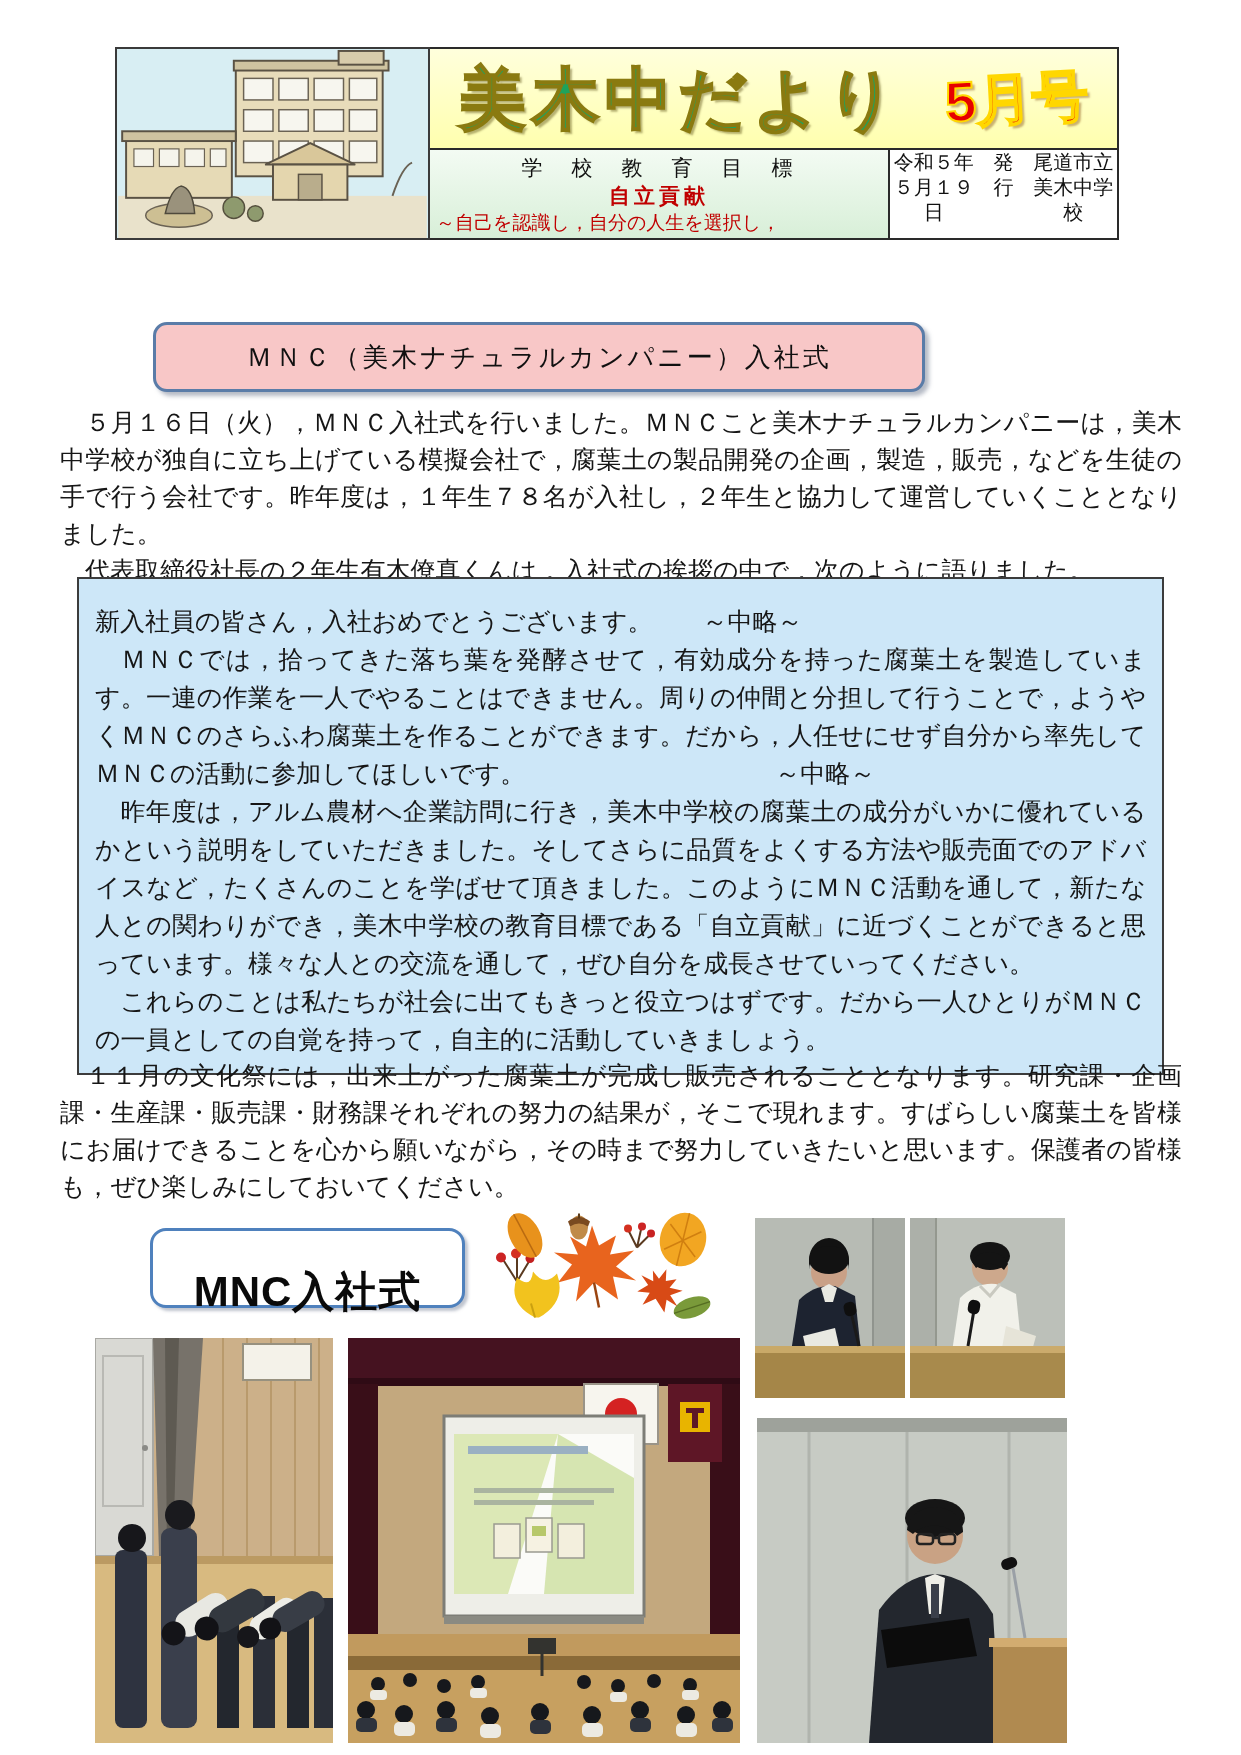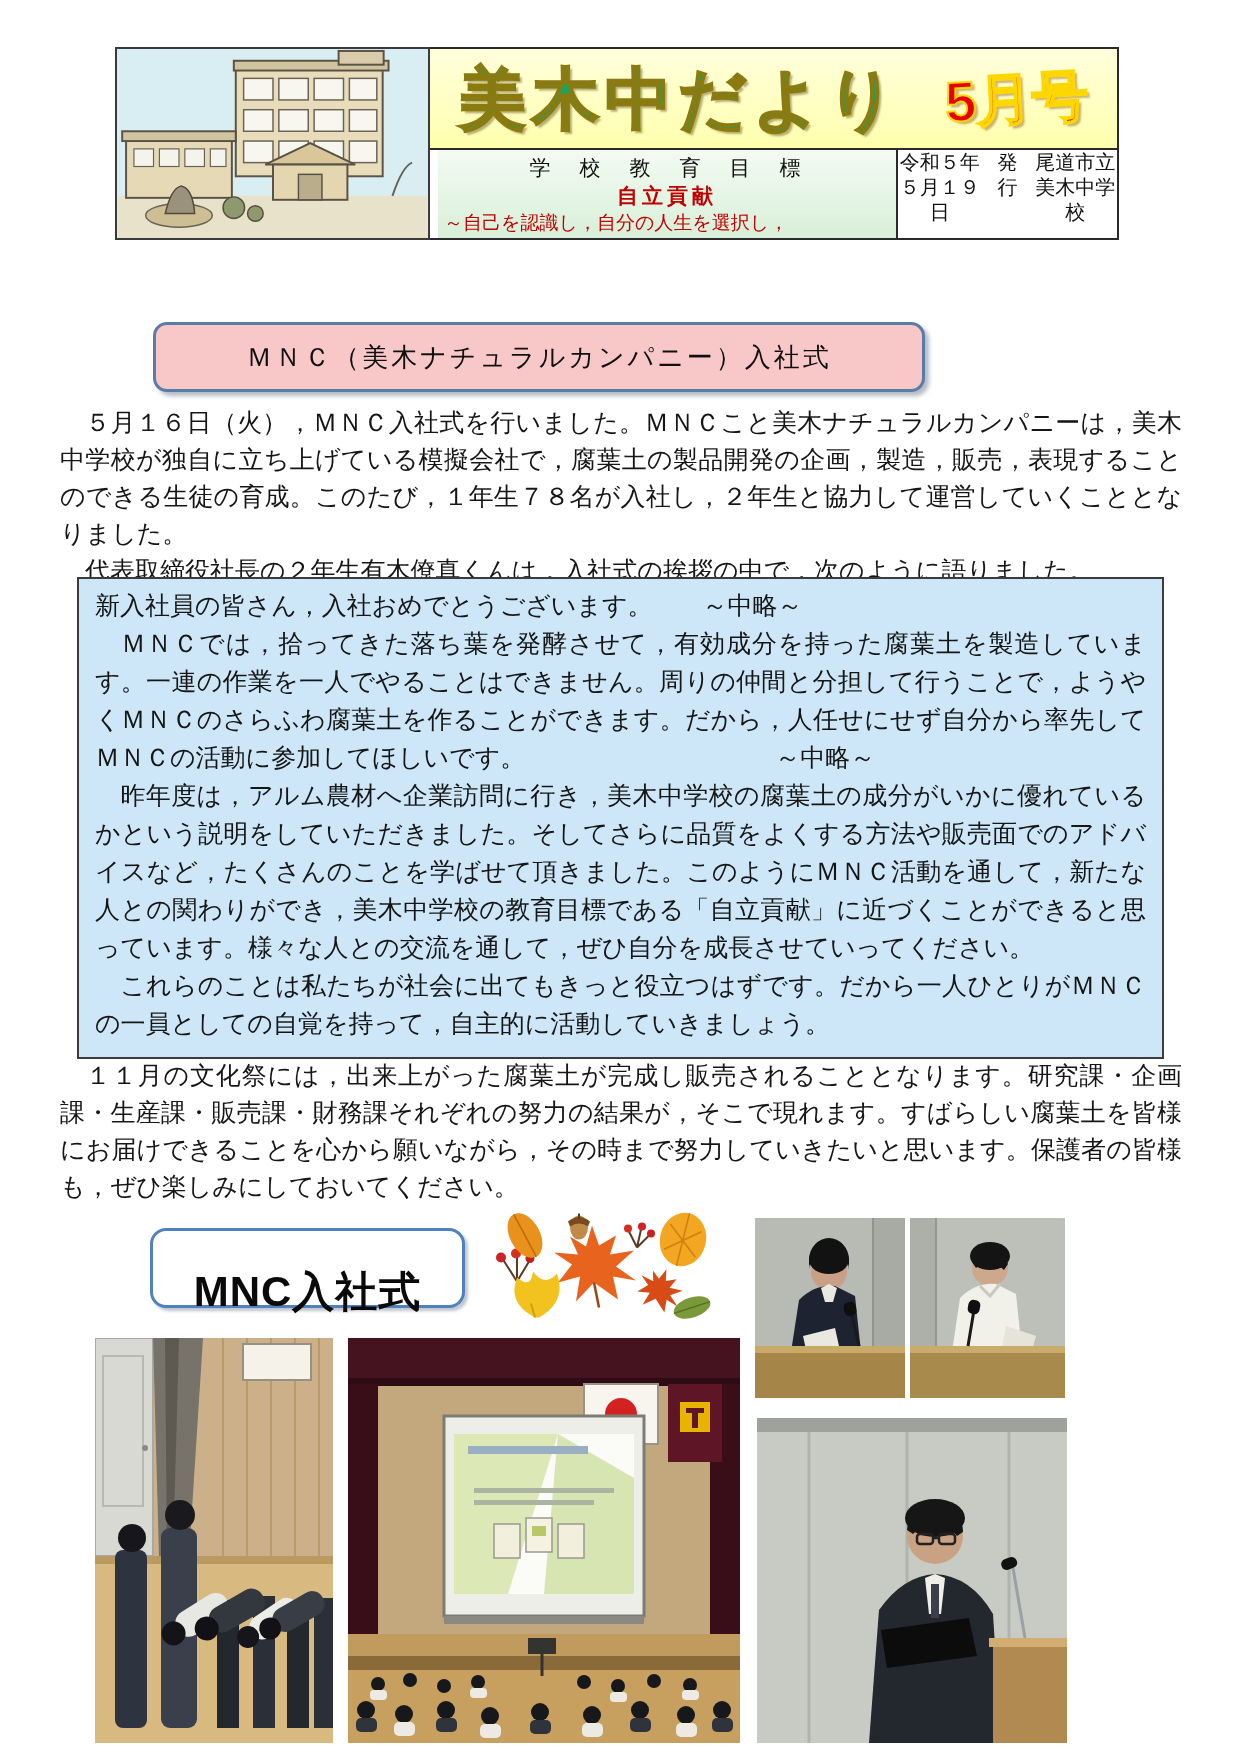--- a/index.html
+++ b/index.html
@@ -22,21 +22,21 @@
   .masthead .title{
     font-size:67px;font-weight:bold;letter-spacing:6px;color:#1fa35c;
     -webkit-text-stroke:2px #8a7a10;text-shadow:3px 3px 2px rgba(90,80,20,.45);
     white-space:nowrap;line-height:1;
   }
   .masthead .issue{
     font-size:56px;font-weight:bold;color:#e60000;
     -webkit-text-stroke:2px #ffd700;text-shadow:3px 3px 2px rgba(120,60,0,.4);
     transform:rotate(-3deg);white-space:nowrap;line-height:1;
   }
-  .header-bottom{flex:1;display:flex;padding-left:8px;}
+  .header-bottom{flex:1;display:flex;}
   .goal-box{
     width:458px;box-sizing:border-box;padding:4px 6px 2px 6px;
     background:linear-gradient(180deg,#f3fbf3,#d8efd8);
     display:flex;flex-direction:column;justify-content:space-between;
   }
   .goal-heading{text-align:center;font-size:21px;color:#111;letter-spacing:4px;}
   .goal-main{text-align:center;font-size:21px;color:#c00000;font-weight:bold;letter-spacing:4px;}
   .goal-sub1{text-align:left;font-size:19px;color:#c00000;}
   .goal-sub2{text-align:right;font-size:19px;color:#c00000;padding-right:6px;}
   .pub-box{
@@ -56,21 +56,21 @@
   
   .bodytext{
     position:absolute;left:60px;width:1122px;
     font-size:25px;line-height:37px;text-align:justify;color:#161616;
     line-break:strict;
   }
   .para1{top:404px;}
   .quote-box{
     position:absolute;left:77px;top:577px;width:1087px;box-sizing:border-box;
     background:#cde7f8;border:2px solid #3c3c3c;
-    padding:8px 16px 14px 16px;
+    padding:24px 16px 14px 16px;
     font-size:25px;line-height:38px;text-align:justify;color:#161616;line-break:strict;
   }
   .quote-box p{margin:0;}
   .para3{top:1057px;}
   
   .label-box{
     position:absolute;left:150px;top:1228px;width:315px;height:80px;
     background:#ffffff;border:3px solid #4f81bd;border-radius:16px;
     box-shadow:3px 3px 3px rgba(130,140,160,.5);
     display:flex;align-items:center;justify-content:center;box-sizing:border-box;
@@ -157,21 +157,21 @@
         </div>
       </div>
     </div>
   </div>
 
   <div class="pink-banner">
     <span class="banner-text">ＭＮＣ（美木ナチュラルカンパニー）入社式</span>
   </div>
 
   <div class="bodytext para1">
-    <span>　５月１６日（火），ＭＮＣ入社式を行いました。ＭＮＣこと美木ナチュラルカンパニーは，美木中学校が独自に立ち上げている模擬会社で，腐葉土の製品開発の企画，製造，販売，表現することのできる生徒の育成。このたび，１年生７８名が入社し，２年生と協力して運営していくこととなりました。</span><br>
+    <span>　５月１６日（火），ＭＮＣ入社式を行いました。ＭＮＣこと美木ナチュラルカンパニーは，美木中学校が独自に立ち上げている模擬会社で，腐葉土の製品開発の企画，製造，販売，などを生徒の手で行う会社です。昨年度は，１年生７８名が入社し，２年生と協力して運営していくこととなりました。</span><br>
     <span>　代表取締役社長の２年生有木僚真くんは，入社式の挨拶の中で，次のように語りました。</span>
   </div>
 
   <div class="quote-box">
     <p>新入社員の皆さん，入社おめでとうございます。　　～中略～</p>
     <p>　ＭＮＣでは，拾ってきた落ち葉を発酵させて，有効成分を持った腐葉土を製造しています。一連の作業を一人でやることはできません。周りの仲間と分担して行うことで，ようやくＭＮＣのさらふわ腐葉土を作ることができます。だから，人任せにせず自分から率先してＭＮＣの活動に参加してほしいです。　　　　　　　　　　～中略～</p>
     <p>　昨年度は，アルム農材へ企業訪問に行き，美木中学校の腐葉土の成分がいかに優れているかという説明をしていただきました。そしてさらに品質をよくする方法や販売面でのアドバイスなど，たくさんのことを学ばせて頂きました。このようにＭＮＣ活動を通して，新たな人との関わりができ，美木中学校の教育目標である「自立貢献」に近づくことができると思っています。様々な人との交流を通して，ぜひ自分を成長させていってください。</p>
     <p>　これらのことは私たちが社会に出てもきっと役立つはずです。だから一人ひとりがＭＮＣの一員としての自覚を持って，自主的に活動していきましょう。</p>
   </div>
 

